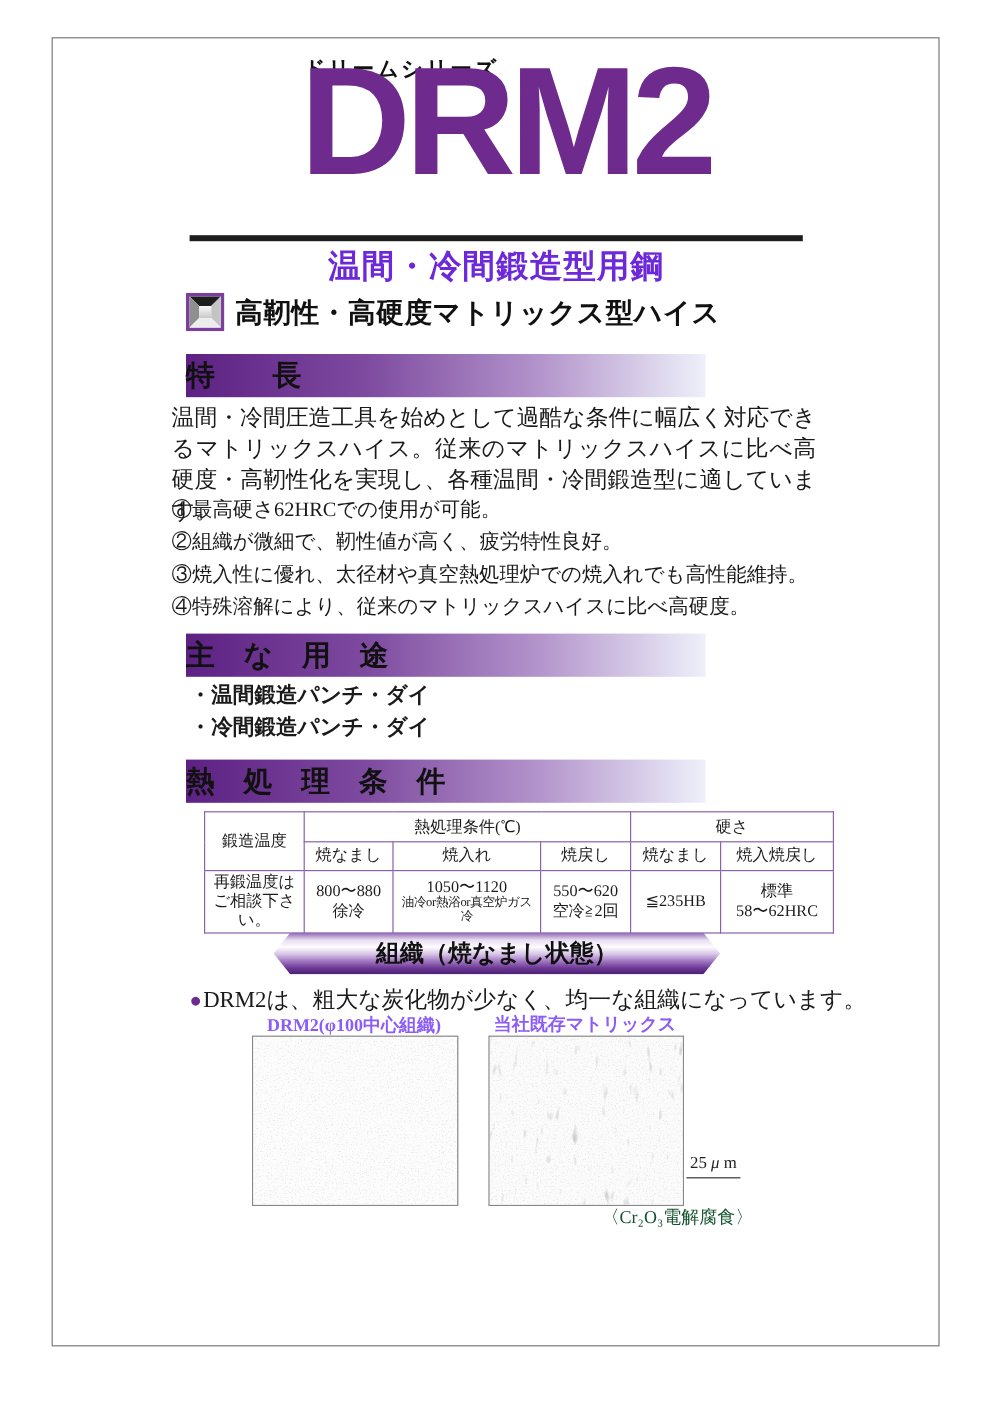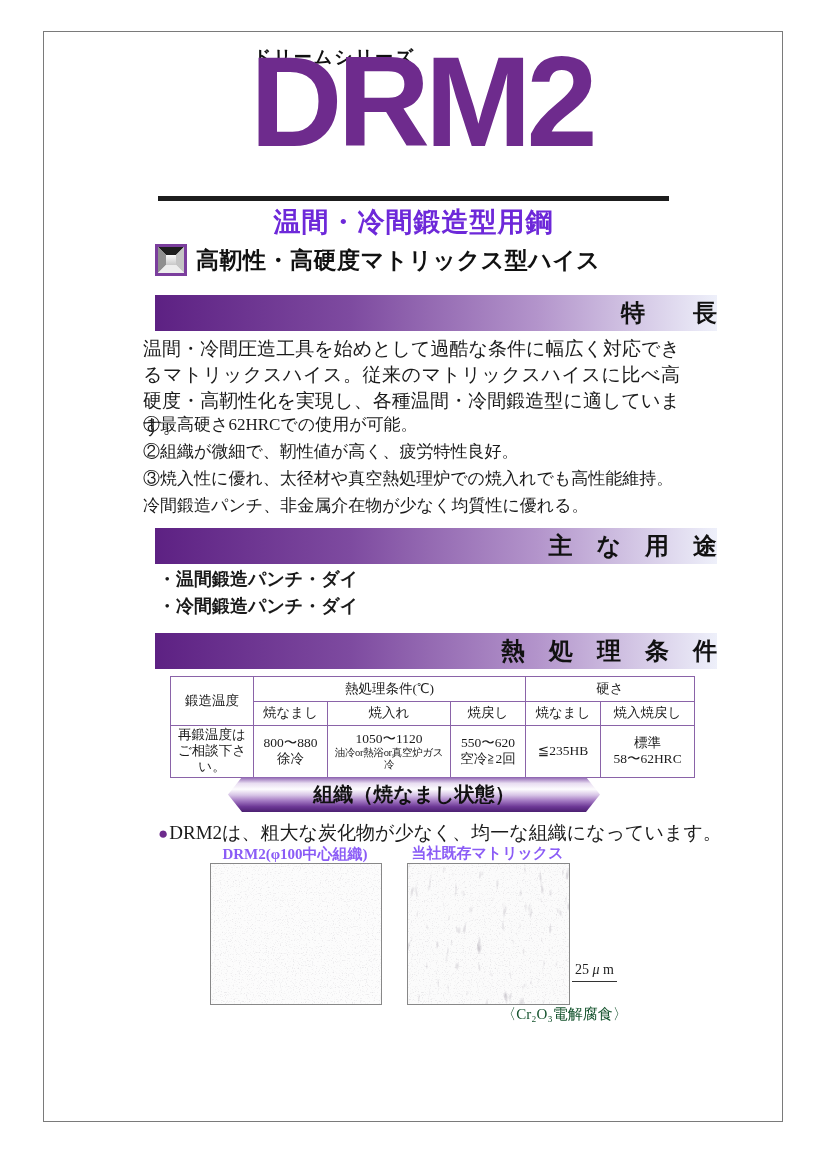--- a/index.html
+++ b/index.html
@@ -20,21 +20,21 @@
     letter-spacing:-5px;color:#6e2b8d;font-family:"Liberation Sans",sans-serif;
   }
   .rule{left:158px;top:196px;width:511px;height:5px;background:#1d1d1d;}
   .subtitle{
     left:158px;top:204px;width:511px;text-align:center;
     font-size:27px;font-weight:bold;letter-spacing:1px;color:#6d28d9;
   }
   .tagline-row{left:155px;top:244px;display:flex;align-items:center;gap:9px;}
   .tagline{font-size:23px;font-weight:bold;color:#111;letter-spacing:0.5px;}
   .banner{
-    left:155px;width:562px;height:36px;display:flex;align-items:center;justify-content:flex-end;
+    left:155px;width:433px;height:36px;display:flex;align-items:center;justify-content:flex-start;
     background:linear-gradient(90deg,#5d2183 0%,#7e4ba0 35%,#b394cb 68%,#eef0fa 100%);
     font-size:24px;font-weight:bold;color:#111;
   }
   .b-features{top:295px;}
   .b-apps{top:528px;}
   .b-heat{top:633px;}
   .intro{
     left:143px;top:336px;width:537px;margin:0;
     font-family:"Liberation Serif",serif;font-size:19px;line-height:26px;color:#1a1a1a;
     text-align:justify;
@@ -127,21 +127,21 @@
 <div class="abs banner b-features">
   <span>特　　長</span>
 </div>
 
 <p class="abs intro">温間・冷間圧造工具を始めとして過酷な条件に幅広く対応できるマトリックスハイス。従来のマトリックスハイスに比べ高硬度・高靭性化を実現し、各種温間・冷間鍛造型に適しています。</p>
 
 <div class="abs features">
   <div class="feat">①最高硬さ62HRCでの使用が可能。</div>
   <div class="feat">②組織が微細で、靭性値が高く、疲労特性良好。</div>
   <div class="feat">③焼入性に優れ、太径材や真空熱処理炉での焼入れでも高性能維持。</div>
-  <div class="feat">冷間鍛造パンチ、非金属介在物が少なく均質性に優れる。</div>
+  <div class="feat">④特殊溶解により、従来のマトリックスハイスに比べ高硬度。</div>
 </div>
 
 <div class="abs banner b-apps">
   <span>主　な　用　途</span>
 </div>
 
 <div class="abs uses">
   <div class="use">・温間鍛造パンチ・ダイ</div>
   <div class="use">・冷間鍛造パンチ・ダイ</div>
 </div>

